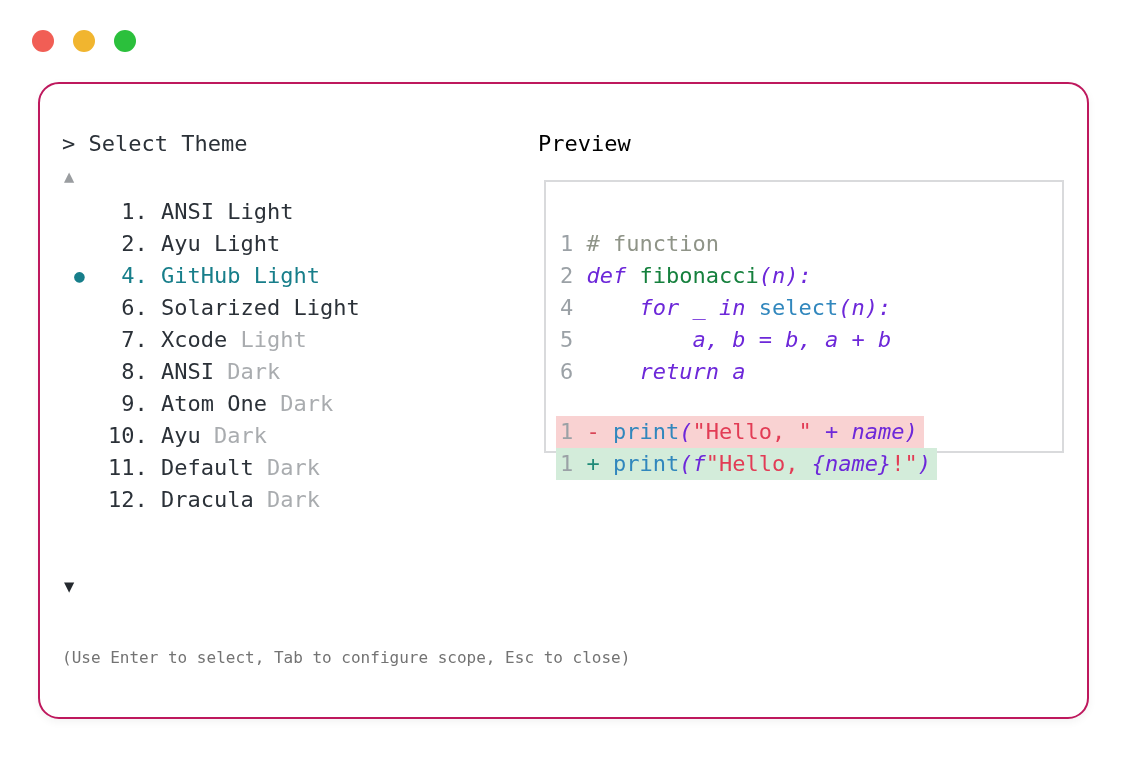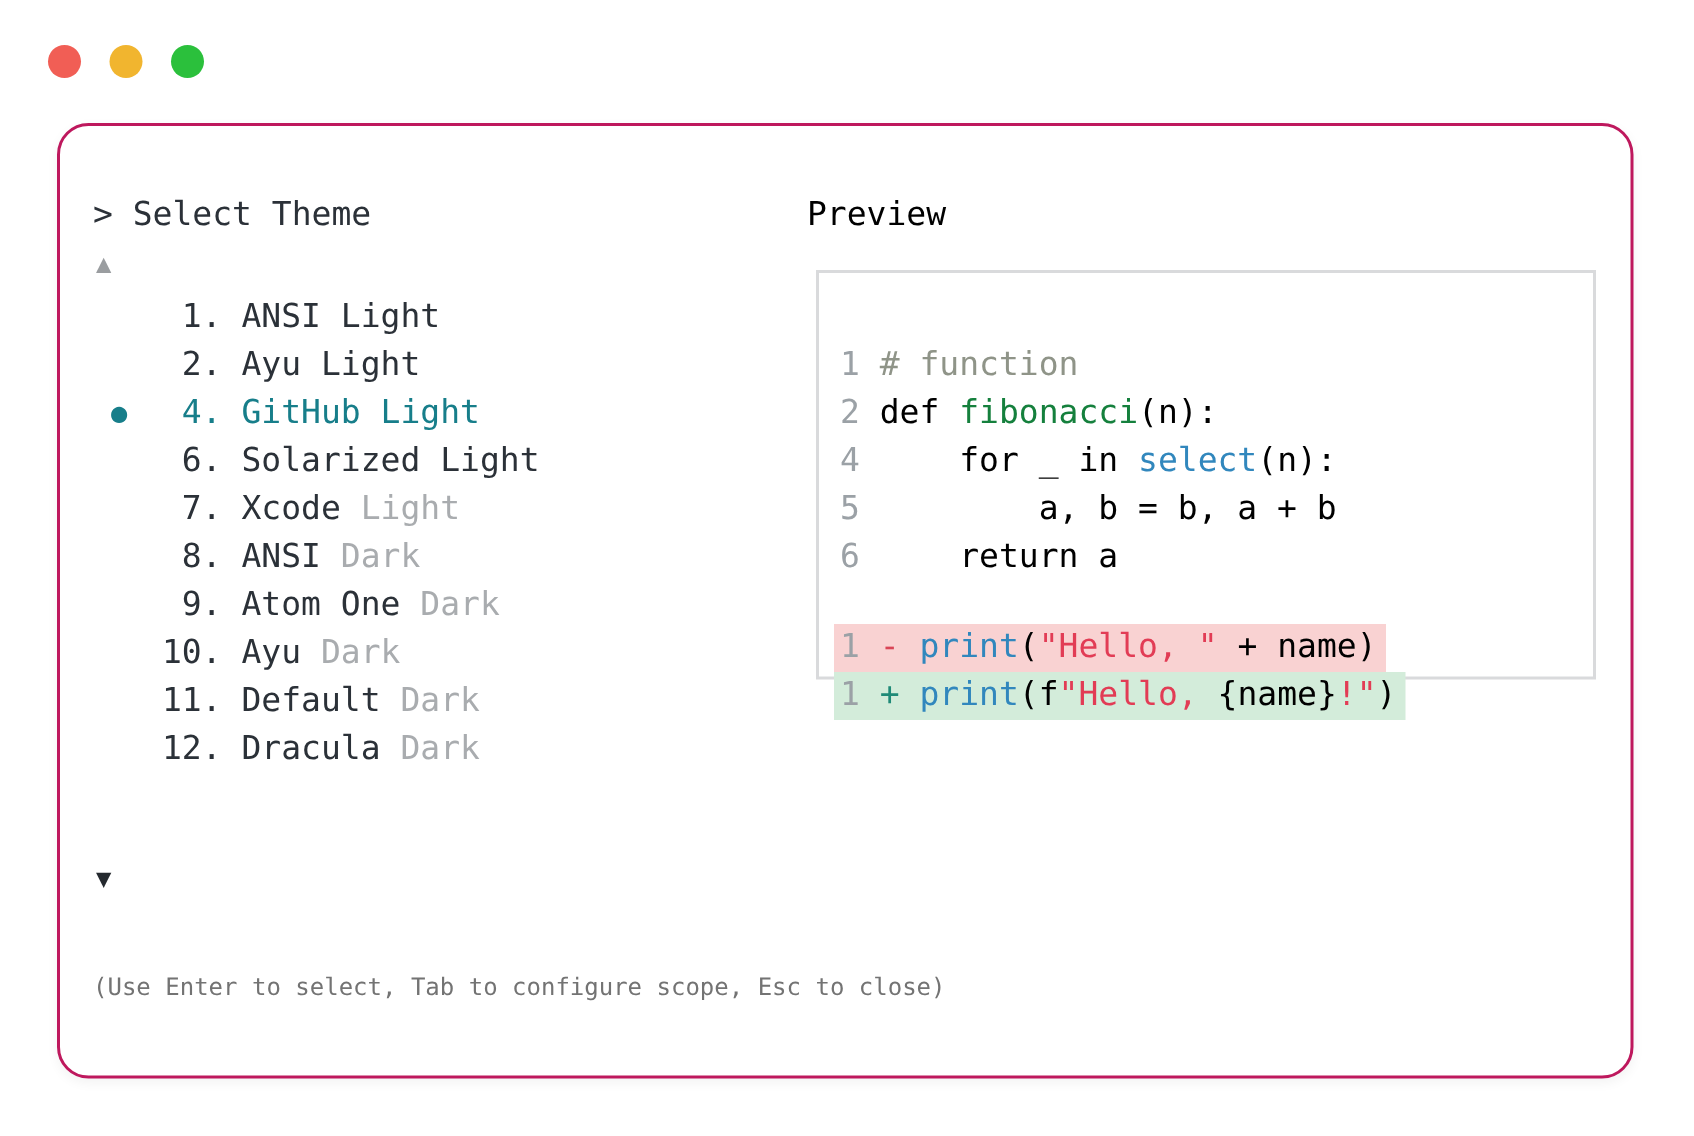--- a/index.html
+++ b/index.html
@@ -36,21 +36,21 @@
   .preview-box { position:absolute; left:504px; top:96px; width:520px; height:273px;
     background:#ffffff; border:2px solid #d9dadc; }
   .code { padding:46px 0 0 14px; font-size:22px; }
   .code-line { height:32px; line-height:32px; white-space:pre; }
   .code-spacer { height:28px; }
   .lnum { color:#9ba1a6; }
   .diff-chunk { display:inline-block; padding:0 6px 0 4px; margin-left:-4px; }
   .bg-removed { background:#f9d2d2; }
   .bg-added { background:#d3ecda; }
 
-  .tok-default { color:#000000; }
+  .tok-default { color:#6d28d9;font-style:italic; }
   .tok-comment { color:#8f9488; }
   .tok-func { color:#15803d; }
   .tok-num { color:#177e8a; }
   .tok-call { color:#3187bd; }
   .tok-str { color:#e23c55; }
   .tok-minus { color:#d94556; }
   .tok-plus { color:#1f8a77; }
 </style>
 </head>
 <body>

